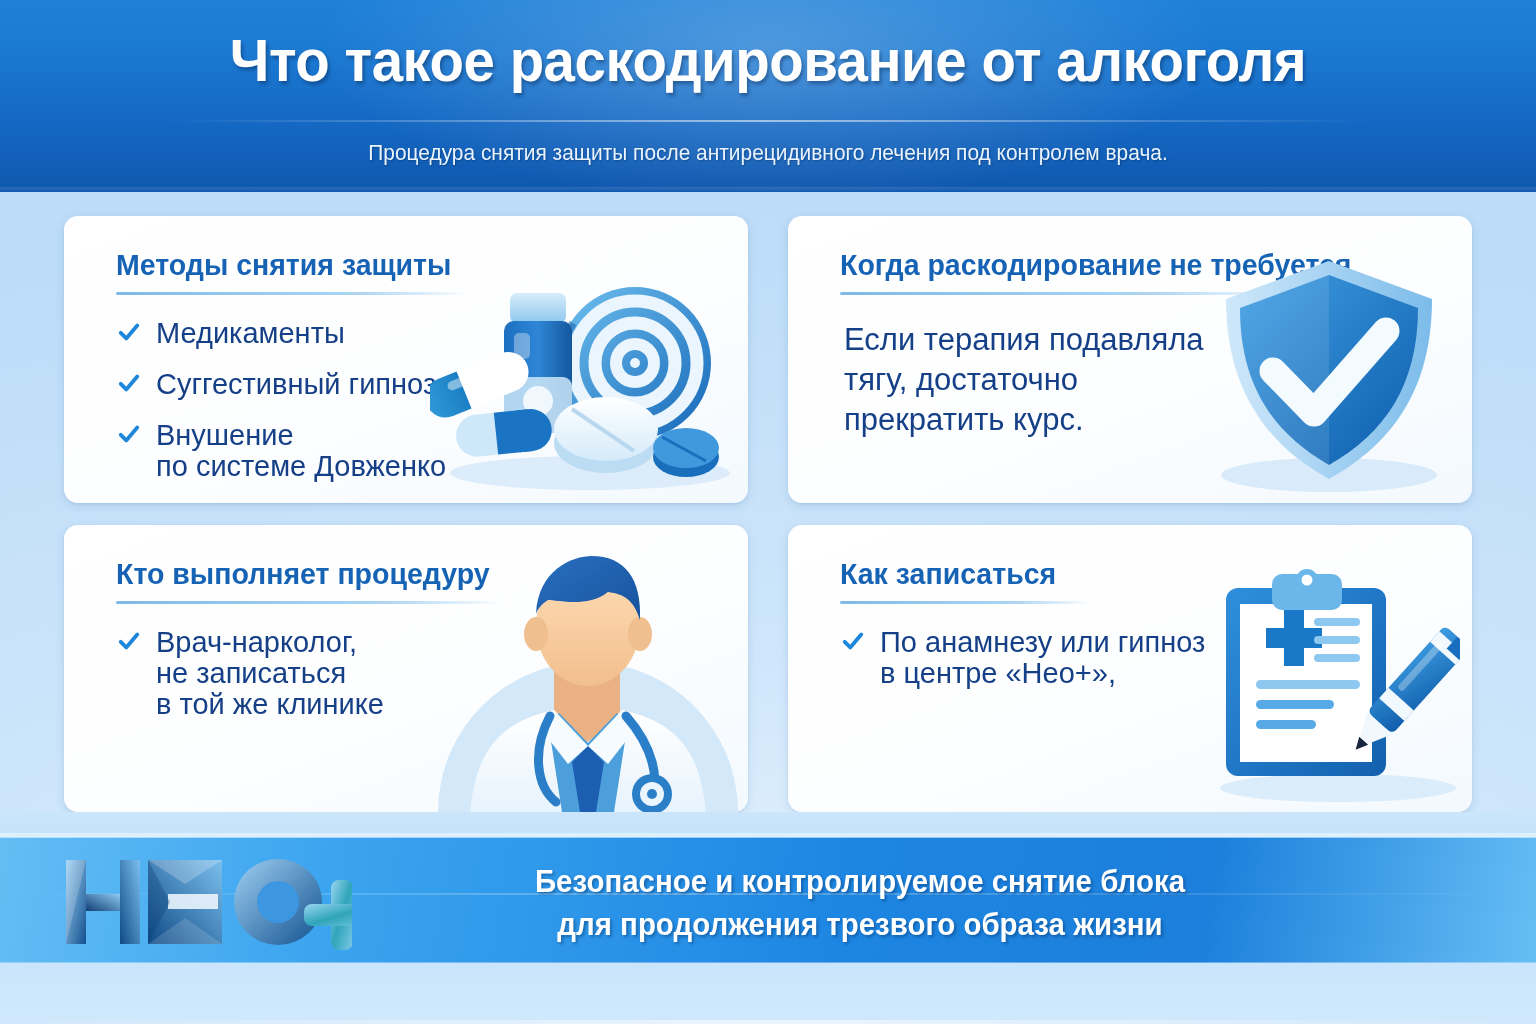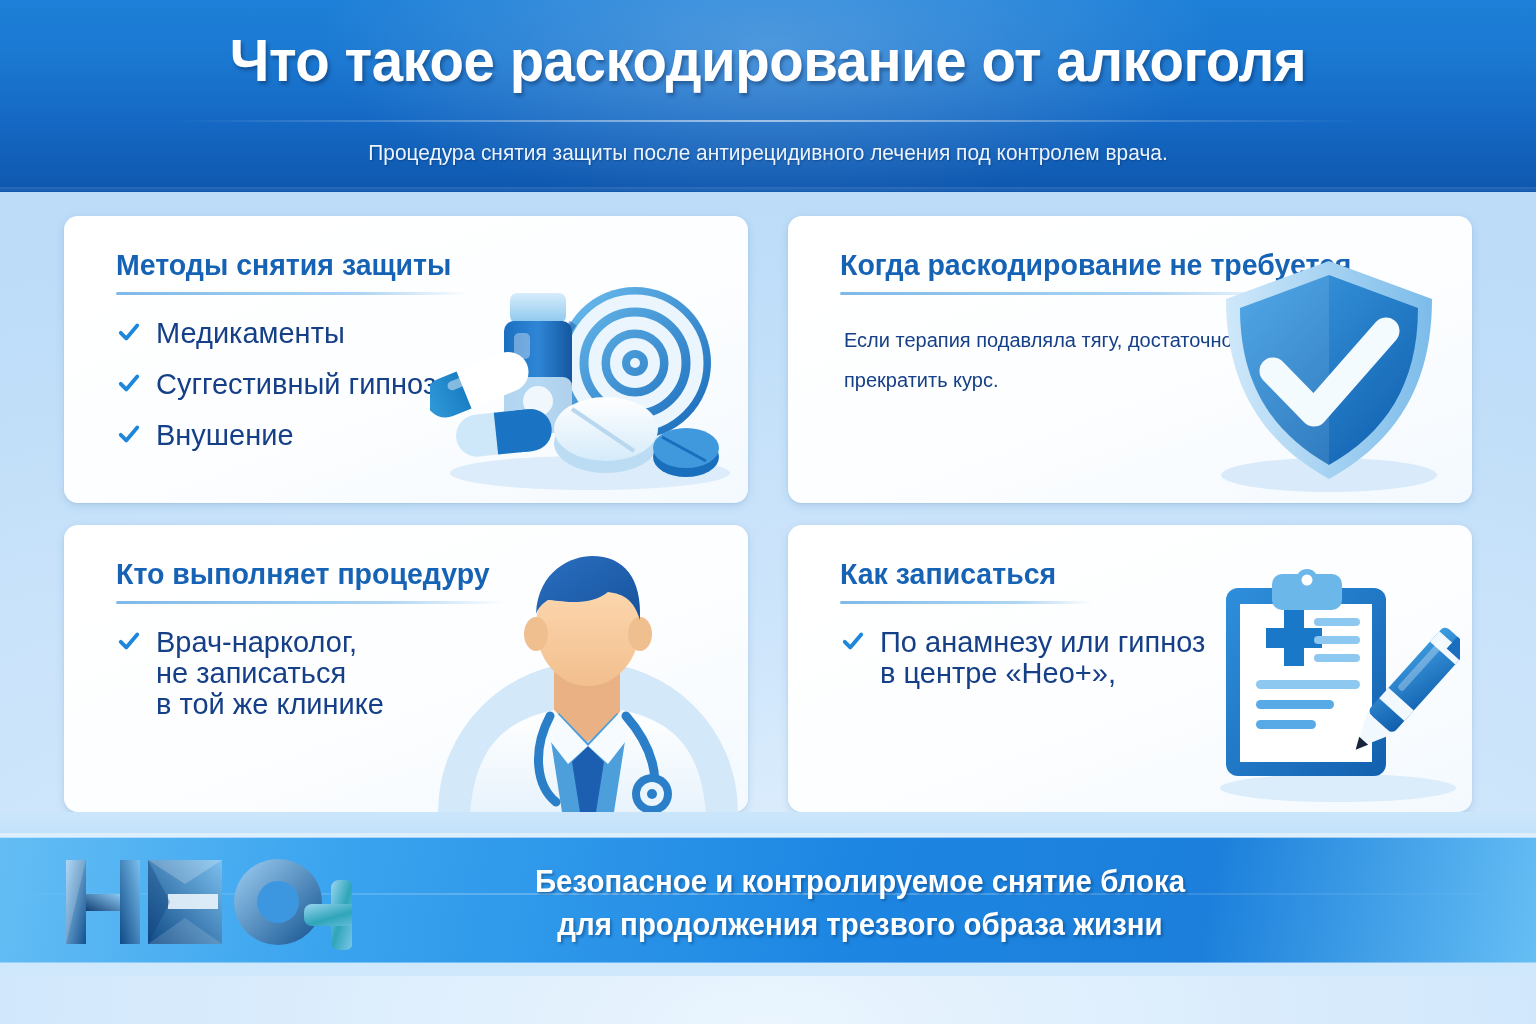--- a/index.html
+++ b/index.html
@@ -87,41 +87,41 @@
     color:#153f87;font-size:29px;line-height:31px;
   }
   .bullet .line2{display:block;}
   .check{
     position:absolute;left:2px;top:3px;width:22px;height:22px;
   }
   .check svg{display:block;width:22px;height:22px;}
 
   .plain-text{
     position:absolute;left:56px;top:104px;width:400px;
-    color:#153f87;font-size:20px;line-height:40px;
+    color:#153f87;font-size:31px;line-height:40px;
   }
 
   
   .art{position:absolute;pointer-events:none;}
 
   
   .art-pills{right:8px;bottom:8px;width:310px;height:236px;}
 
   
   .art-shield{right:18px;bottom:6px;width:250px;height:250px;}
 
   
   .art-doctor{right:0px;bottom:0px;width:320px;height:262px;}
 
   
   .art-clip{right:12px;bottom:10px;width:262px;height:236px;}
 
   
   .footer-wrap{
-    position:absolute;left:0;top:812px;width:1536px;height:164px;
+    position:absolute;left:0;top:812px;width:1536px;height:208px;
     background:linear-gradient(180deg,#cbe6fb 0%,#bfe0fa 20%,#cfe8fc 100%);
   }
   .footer-band{
     position:absolute;left:0;top:25px;width:1536px;height:126px;
     background:linear-gradient(100deg,#64bdf4 0%,#3aa4ef 22%,#1d86e2 55%,#1b7fdb 78%,#66bef4 100%);
     box-shadow:0 1px 0 rgba(255,255,255,.55) inset, 0 -1px 0 rgba(255,255,255,.35) inset;
   }
   .footer-band::before{
     content:"";position:absolute;left:0;right:0;top:-4px;height:4px;
     background:rgba(255,255,255,.45);
@@ -180,20 +180,21 @@
           <span>Суггестивный гипноз</span>
         </div>
 
         <div class="bullet">
           <span class="check">
             <svg viewBox="0 0 24 24">
                 <path d="M3 13 L9 19 L21 5" fill="none" stroke="#1f87db" stroke-width="4.2" stroke-linecap="round" stroke-linejoin="round"></path>
               </svg>
           </span>
           <span>Внушение</span>
+          <span class="line2">по системе Довженко</span>
         </div>
 
       </div>
 
       <div class="art art-pills">
         <svg viewBox="0 0 310 236" width="310" height="236">
           <defs>
             <linearGradient id="sp1" x1="0" y1="0" x2="1" y2="1">
               <stop offset="0" stop-color="#6fc0ef"></stop>
                 <stop offset="1" stop-color="#1567b8"></stop>

